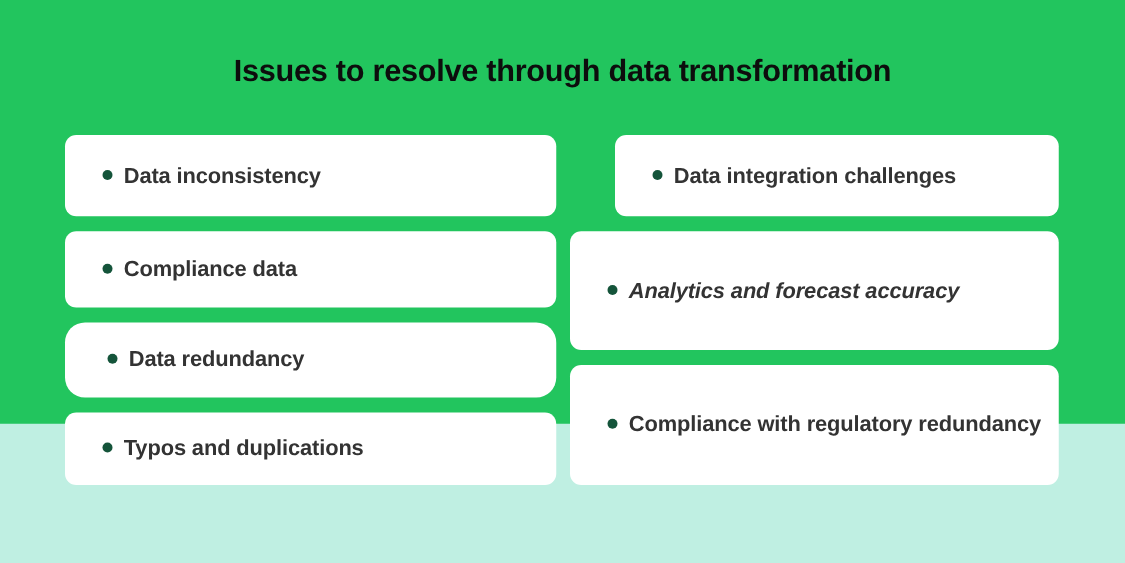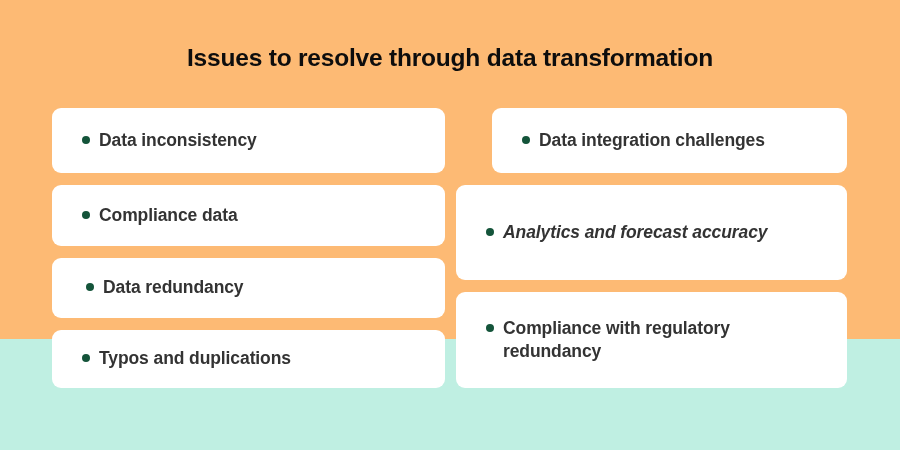--- a/index.html
+++ b/index.html
@@ -8,21 +8,21 @@
   }
   body {
     background:#bfefe2;
     font-family:"Liberation Sans", sans-serif;
     overflow:hidden;
   }
   .slide {
     position:relative;
     width:900px;
     height:339px;
-    background:#fdba74;
+    background:#22c55e;
   }
   .title {
     position:absolute;
     top:43px;
     left:0;
     width:900px;
     text-align:center;
     font-size:24.5px;
     font-weight:bold;
     color:#0d0d0d;
@@ -44,33 +44,33 @@
     gap:12px;
   }
   .col-left { width:393px; }
   .col-right { width:391px; }
 
   .card {
     background:#ffffff;
     border-radius:9px;
     display:flex;
     align-items:center;
-    padding:0 18px 0 30px;
+    padding:0 6px 0 30px;
   }
   
   .col-left  .card:nth-child(1){ height:65px; }
   .col-left  .card:nth-child(2){ height:61px; }
   .col-left  .card:nth-child(3){ height:60px; }
   .col-left  .card:nth-child(4){ height:58px; }
   
   .col-right .card:nth-child(1){ height:65px;margin-left:36px; }
   .col-right .card:nth-child(2){ height:95px;font-style:italic; }
   .col-right .card:nth-child(3){ height:96px; }
 
-  .card.indent { padding-left:34px; }
+  .card.indent { padding-left:34px;border-radius:16px; }
 
   .bullet-row {
     display:flex;
     align-items:flex-start;
     gap:9px;
     width:100%;
   }
   .dot {
     flex:0 0 auto;
     width:8px;

